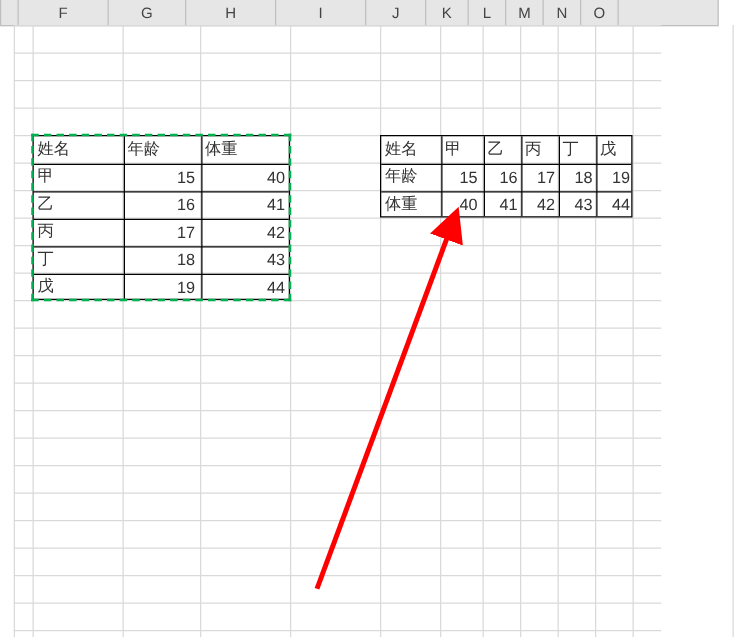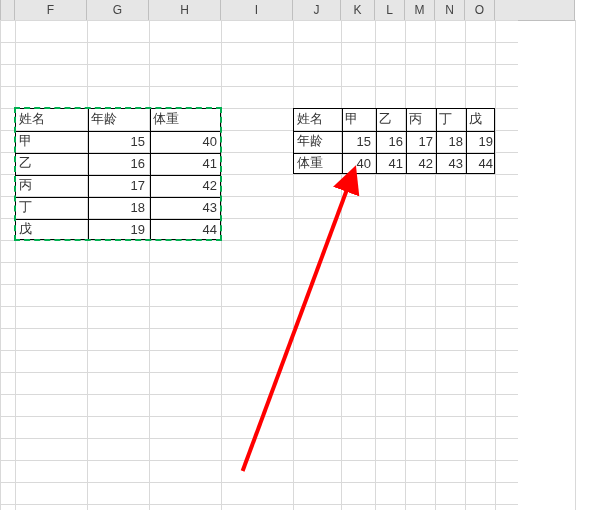--- a/index.html
+++ b/index.html
@@ -37,21 +37,21 @@
     box-sizing: border-box;
     font-family: Arial, sans-serif;
   }
   .colheaders .ch:first-child {
     border-left: 1px solid #bfbfbf;
   }
 
   
   .grid {
     position: absolute;
-    left: 0;
+    left: 11px;
     top: 20px;
     width: 518px;
     height: 490px;
   }
   
   .gridlines-v, .gridlines-h {
     position: absolute;
     background: #d9d9d9;
   }
   .gridlines-v { top: 0; bottom: 0; width: 1px; }

